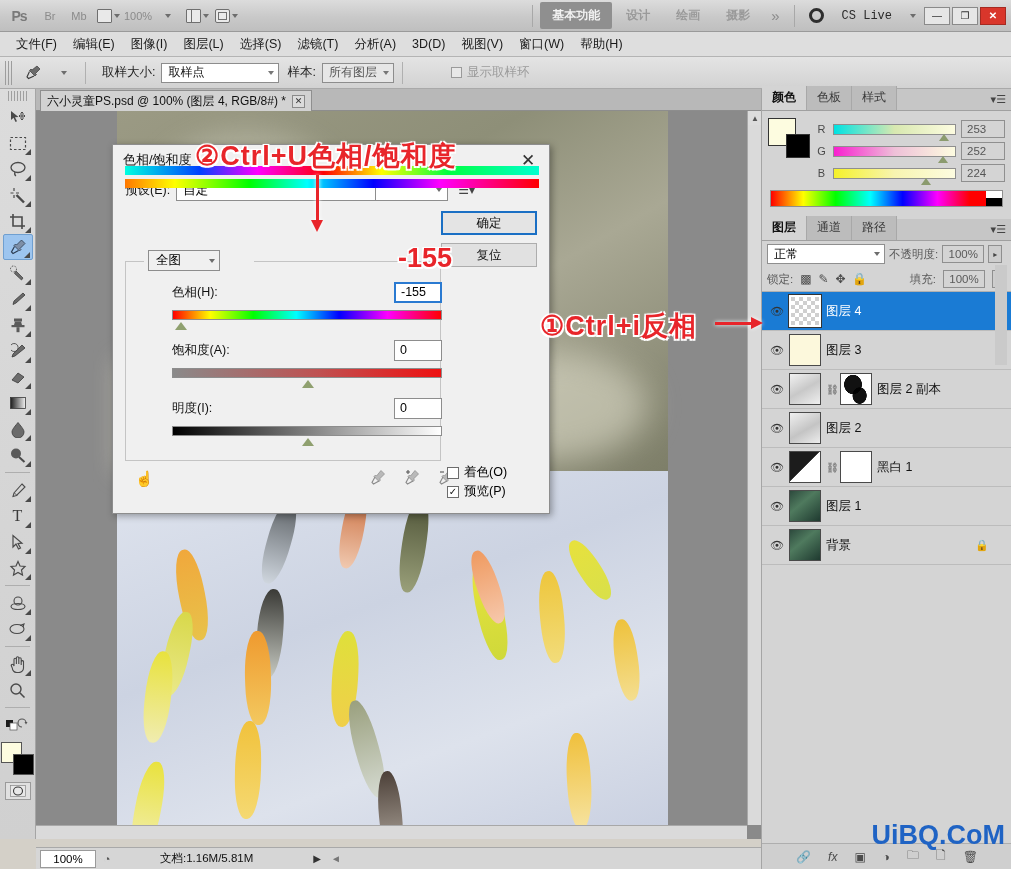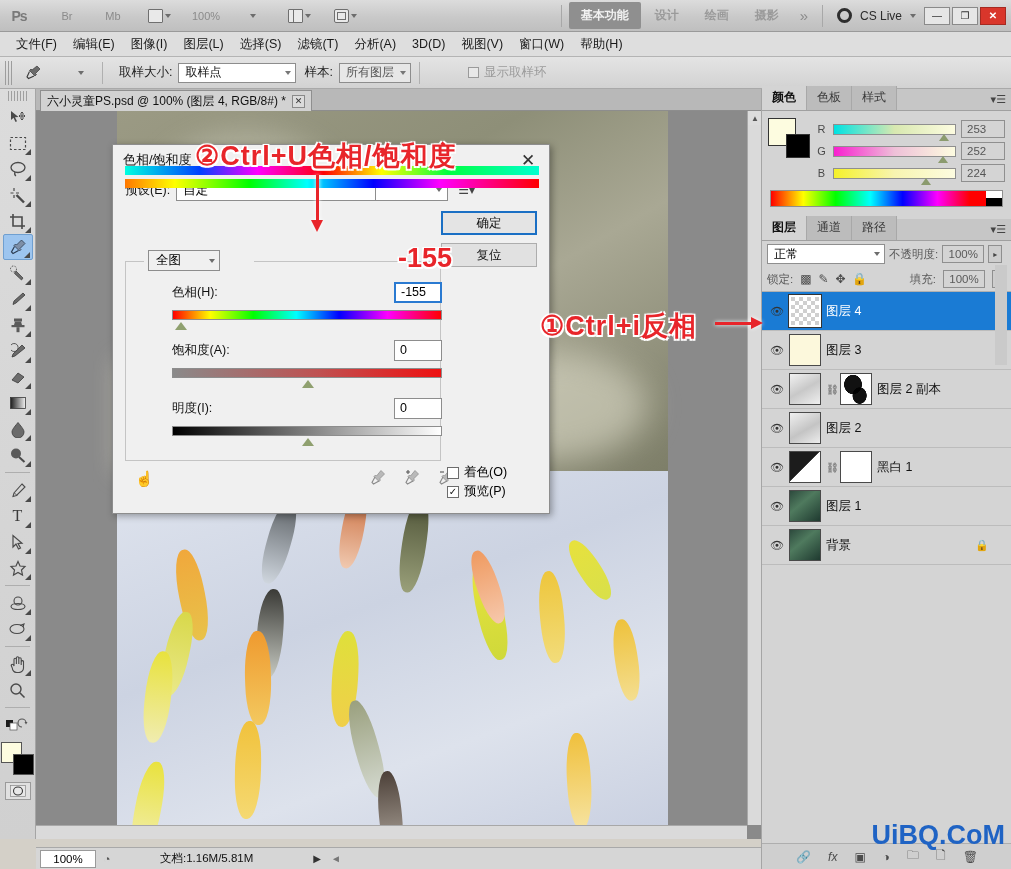--- a/index.html
+++ b/index.html
@@ -14,38 +14,38 @@
     position:absolute; left:0; top:0; width:1011px; height:32px;
     background:linear-gradient(180deg,#dcdcdc 0%,#c9c9c9 55%,#bfbfbf 100%);
     border-bottom:1px solid #9a9a9a; display:flex; align-items:center;
   }
   .ps-logo{
     width:30px; height:26px; margin-left:4px; display:flex;
     align-items:center; justify-content:center;
     font-weight:bold; font-size:14px; color:#7a7a7a; letter-spacing:-1px;
   }
   .tb-btn{
-    height:24px; min-width:26px; margin-left:20px; display:flex;
+    height:24px; min-width:26px; margin-left:3px; display:flex;
     align-items:center; justify-content:center; gap:2px;
     color:#8b8b8b; font-size:11px;
   }
   .tb-sep{width:1px;height:22px;background:#a8a8a8;margin:0 6px;}
   .mini-box{width:15px;height:14px;border:1.5px solid #6f6f6f;border-radius:1px;position:relative;background:#e9e9e9;}
   .mini-box.i2::after{content:"";position:absolute;left:4px;top:0;bottom:0;width:1.5px;background:#6f6f6f;}
   .mini-box.i3{border-radius:2px;}
   .mini-box.i3::before{content:"";position:absolute;left:2px;top:2px;right:2px;bottom:2px;border:1px solid #6f6f6f;}
   .caret{width:0;height:0;border-left:3.5px solid transparent;border-right:3.5px solid transparent;border-top:4px solid #6d6d6d;}
   .ws-area{margin-left:auto;display:flex;align-items:center;height:100%;}
   .ws-tab{
     padding:4px 12px; font-size:12px; color:#9a9a9a; margin:0 1px;
     font-weight:bold;
   }
   .ws-tab.active{background:#8f8f8f;color:#f2f2f2;border-radius:2px;padding:5px 12px;}
   .ws-more{color:#8b8b8b;font-size:15px;padding:0 8px;}
-  .cslive{display:flex;align-items:center;gap:8px;padding:0 8px;color:#2b2b2b;font-size:12px;}
+  .cslive{display:flex;align-items:center;gap:18px;padding:0 8px;color:#2b2b2b;font-size:12px;font-family:Liberation Mono, monospace;}
   .cs-ring{width:15px;height:15px;border-radius:50%;border:3px solid #2e2e2e;}
   .wbtns{display:flex;align-items:center;gap:2px;margin-right:5px;}
   .wbtn{width:26px;height:18px;border:1px solid #8a8a8a;background:#e6e6e6;display:flex;align-items:center;justify-content:center;font-size:10px;color:#333;}
   .wbtn.close{background:#d9362b;border-color:#a52a21;color:#fff;font-weight:bold;}
   
   .menubar{
     position:absolute;left:0;top:32px;width:1011px;height:25px;
     background:#dedede;border-bottom:1px solid #b4b4b4;
     display:flex;align-items:center;padding-left:8px;
   }

